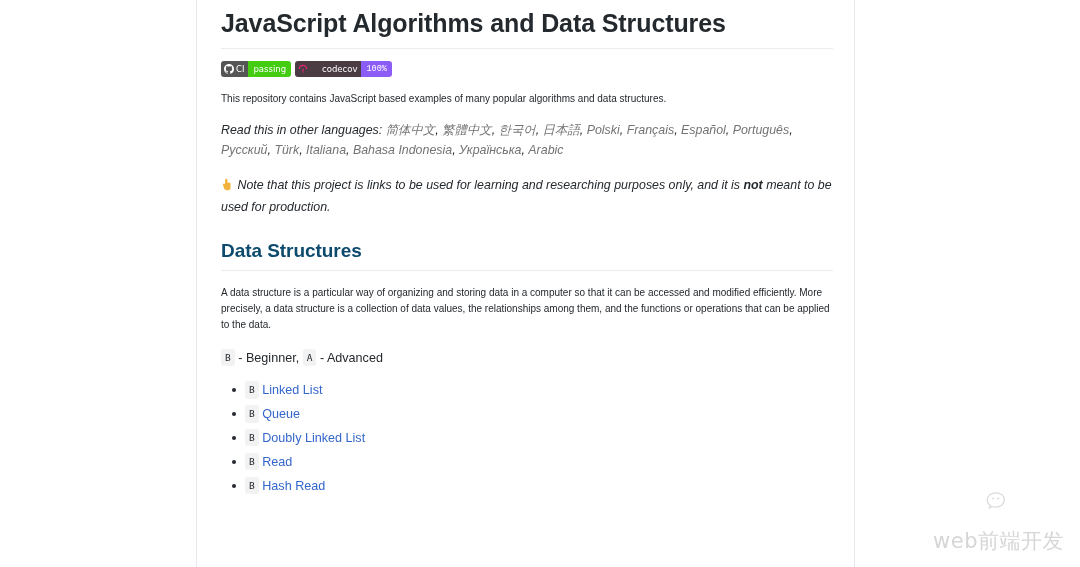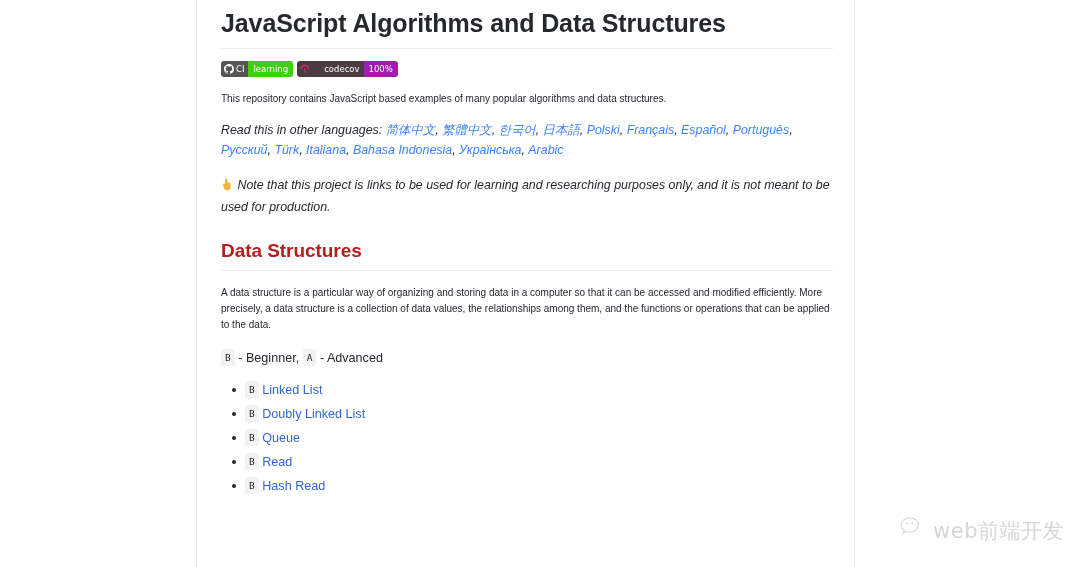--- a/index.html
+++ b/index.html
@@ -49,21 +49,21 @@
     color: #24292e;
     letter-spacing: -0.1px;
   }
   h2.section-title {
     font-size: 19px;
     font-weight: 600;
     line-height: 1.25;
     margin: 22px 0 0 0;
     padding-bottom: 7px;
     border-bottom: 1px solid #eaecef;
-    color: #b91c1c;
+    color: #0c4a6e;
     letter-spacing: -0.05px;
   }
   .badges {
     margin-top: 12px;
     display: flex;
     gap: 4px;
     align-items: center;
   }
   .badge {
     display: inline-flex;
@@ -97,32 +97,32 @@
     color: #24292e;
   }
   p.langs {
     font-size: 12.4px;
     line-height: 1.58;
     margin: 14px 0 0 0;
     font-style: italic;
     color: #24292e;
   }
   p.langs a {
-    color: #3b82f6;
+    color: #737373;
     text-decoration: none;
     font-style: italic;
   }
   p.note {
     font-size: 12.4px;
     line-height: 1.62;
     margin: 14px 0 0 0;
     font-style: italic;
     color: #24292e;
   }
-  p.note b { font-weight: 400; font-style: italic; }
+  p.note b { font-weight: 700; font-style: italic; }
   .emoji-hand {
     display: inline-block;
     vertical-align: -2px;
     margin-right: 2px;
   }
   .legend {
     font-size: 12.6px;
     line-height: 1.6;
     margin: 15px 0 0 0;
     color: #24292e;
@@ -159,30 +159,31 @@
     border-radius: 50%;
     background: #24292e;
   }
   ul.ds-list li a {
     color: #3366cc;
     text-decoration: none;
   }
   .watermark {
     position: absolute;
     right: 16px;
-    bottom: 22px;
+    bottom: 12px;
     display: flex;
     align-items: center;
     gap: 7px;
     color: #d8d8d8;
     font-size: 21px;
     font-family: "DejaVu Sans", sans-serif;
     letter-spacing: 0.5px;
     pointer-events: none;
     user-select: none;
+    flex-direction: column;
   }
   .watermark .wm-text { color: #d6d6d6; }
 </style>
 </head>
 <body>
 
 <div class="page">
   <div class="readme-frame">
     <div class="readme-body">
 
@@ -191,34 +192,34 @@
       <div class="badges">
         <span class="badge">
           <span class="left" style="background:#555555;">
             <span>
               <svg width="10" height="10" viewBox="0 0 16 16" aria-hidden="true">
                 <path fill="#ffffff" d="M8 0C3.58 0 0 3.58 0 8c0 3.54 2.29 6.53 5.47 7.59.4.07.55-.17.55-.38 0-.19-.01-.82-.01-1.49-2.01.37-2.53-.49-2.69-.94-.09-.23-.48-.94-.82-1.13-.28-.15-.68-.52-.01-.53.63-.01 1.08.58 1.23.82.72 1.21 1.87.87 2.33.66.07-.52.28-.87.51-1.07-1.78-.2-3.64-.89-3.64-3.95 0-.87.31-1.59.82-2.15-.08-.2-.36-1.02.08-2.12 0 0 .67-.21 2.2.82.64-.18 1.32-.27 2-.27s1.36.09 2 .27c1.53-1.04 2.2-.82 2.2-.82.44 1.1.16 1.92.08 2.12.51.56.82 1.27.82 2.15 0 3.07-1.87 3.75-3.65 3.95.29.25.54.73.54 1.48 0 1.07-.01 1.93-.01 2.2 0 .21.15.46.55.38A8.01 8.01 0 0 0 16 8c0-4.42-3.58-8-8-8z"></path>
               </svg>
             </span>
             <span>CI</span>
           </span>
-          <span class="right" style="background:#4c1;">learning</span>
+          <span class="right" style="background:#4c1;">passing</span>
         </span>
 
         <span class="badge">
           <span class="left" style="background:#4a3c42;gap:14px;">
             <span>
               <svg width="10" height="10" viewBox="0 0 16 16" aria-hidden="true">
                 <path fill="#f01f7a" d="M8 1C4.13 1 1 4.13 1 8h2a5 5 0 0 1 10 0h2c0-3.87-3.13-7-7-7z"></path>
                 <rect x="7.2" y="7" width="1.6" height="7" rx="0.8" fill="#f01f7a"></rect>
               </svg>
             </span>
             <span>codecov</span>
           </span>
-          <span class="right" style="background:#a21caf;">100%</span>
+          <span class="right" style="background:#8b5cf6;font-family:Liberation Mono, monospace;">100%</span>
         </span>
       </div>
 
       <p class="para">This repository contains JavaScript based examples of many popular algorithms and data structures.</p>
 
 
       <p class="langs">
         <span>Read this in other languages: </span><span id="lang-links"><a href="#">简体中文</a><span>, </span><a href="#">繁體中文</a><span>, </span><a href="#">한국어</a><span>, </span><a href="#">日本語</a><span>, </span><a href="#">Polski</a><span>, </span><a href="#">Français</a><span>, </span><a href="#">Español</a><span>, </span><a href="#">Português</a><span>, </span><a href="#">Русский</a><span>, </span><a href="#">Türk</a><span>, </span><a href="#">Italiana</a><span>, </span><a href="#">Bahasa Indonesia</a><span>, </span><a href="#">Українська</a><span>, </span><a href="#">Arabic</a></span>
       </p>
 
@@ -233,22 +234,22 @@
       <h2 class="section-title">Data Structures</h2>
 
       <p class="para">A data structure is a particular way of organizing and storing data in a computer so that it can be accessed and modified efficiently. More precisely, a data structure is a collection of data values, the relationships among them, and the functions or operations that can be applied to the data.</p>
 
       <p class="legend">
         <code class="lvl">B</code><span> - Beginner, </span><code class="lvl">A</code><span> - Advanced</span>
       </p>
 
       <ul class="ds-list" id="ds-list">
           <li><code class="lvl">B</code> <a href="#">Linked List</a></li>
+          <li><code class="lvl">B</code> <a href="#">Queue</a></li>
           <li><code class="lvl">B</code> <a href="#">Doubly Linked List</a></li>
-          <li><code class="lvl">B</code> <a href="#">Queue</a></li>
           <li><code class="lvl">B</code> <a href="#">Read</a></li>
           <li><code class="lvl">B</code> <a href="#">Hash Read</a></li>
         </ul>
 
     </div>
   </div>
 
   <div class="watermark">
     <span>
       <svg width="26" height="24" viewBox="0 0 28 26" aria-hidden="true">

